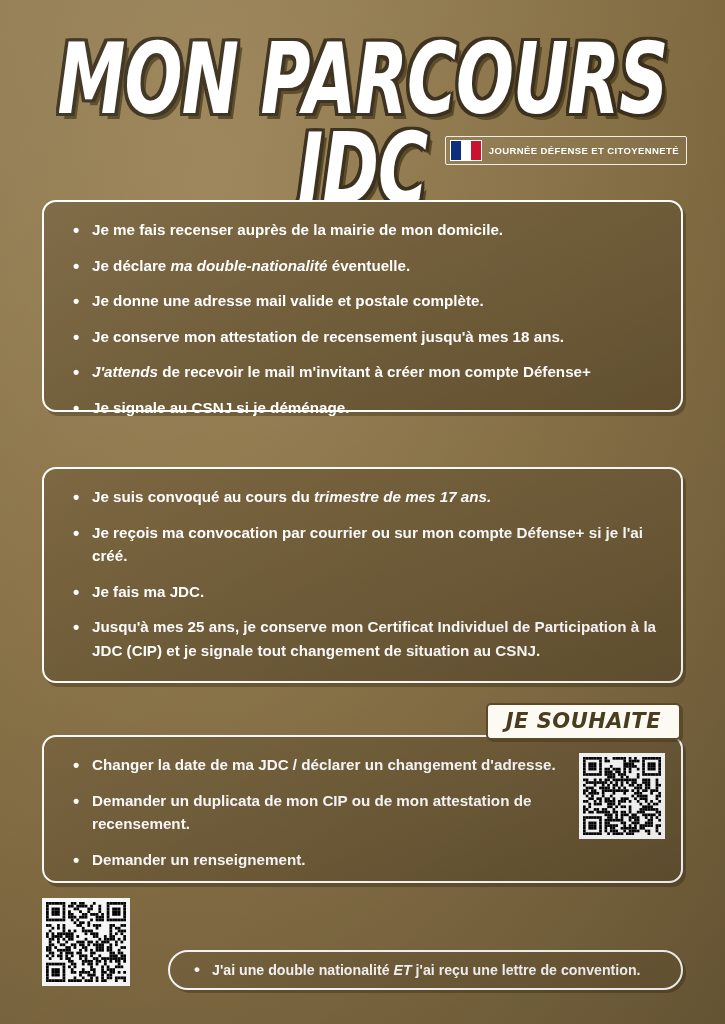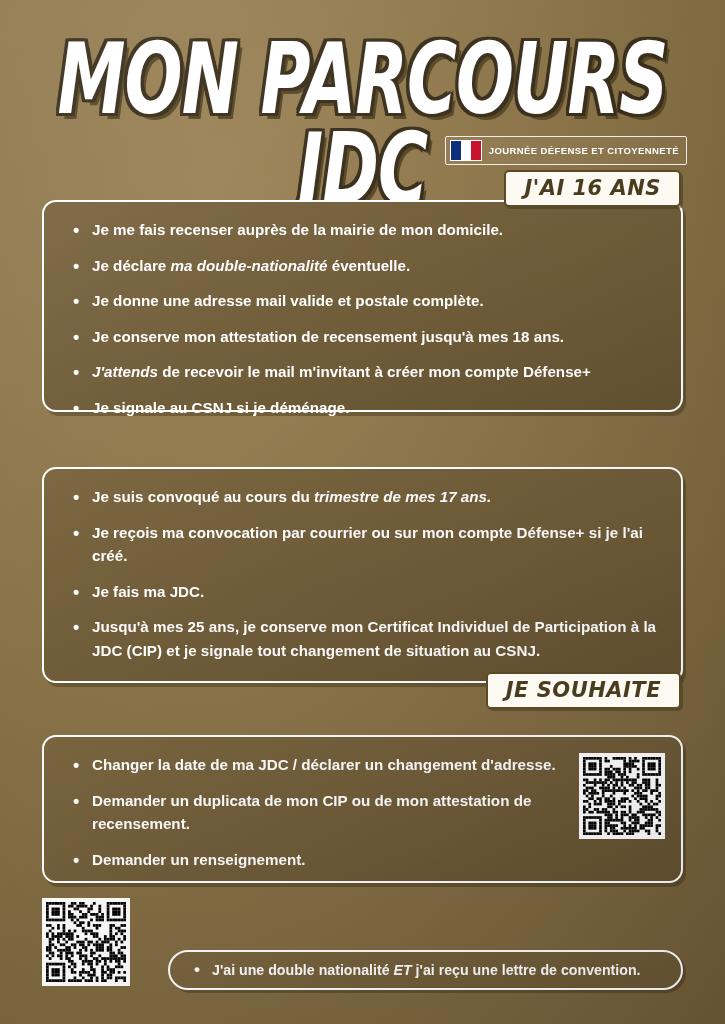--- a/index.html
+++ b/index.html
@@ -220,23 +220,20 @@
 
   <div class="logo-strip">
     <span class="flag">
       <span class="b"></span>
         <span class="w"></span>
         <span class="r"></span>
     </span>
     <span class="logo-text">JOURNÉE DÉFENSE ET CITOYENNETÉ</span>
   </div>
 
-  <div class="section-tab" style="top:170px;">
-    <span class="tab-label">J'AI 16 ANS</span>
-  </div>
 
   <div class="box" style="top:200px; height:212px;">
     <ul class="items">
       <li><span><span>Je me fais recenser auprès de la mairie de mon domicile.</span></span></li>
       <li><span><span>Je déclare </span><span class="em">ma double-nationalité</span><span> éventuelle.</span></span></li>
       <li><span><span>Je donne une adresse mail valide et postale complète.</span></span></li>
       <li><span><span>Je conserve mon attestation de recensement jusqu'à mes 18 ans.</span></span></li>
       <li><span><span class="em">J'attends</span><span> de recevoir le mail m'invitant à créer mon compte </span><span class="strong">Défense+</span></span></li>
       <li><span><span>Je signale au CSNJ si je déménage.</span></span></li>
     </ul>
@@ -245,21 +242,21 @@
 
   <div class="box" style="top:467px; height:216px;">
     <ul class="items">
       <li><span><span>Je suis convoqué au cours du </span><span class="em">trimestre de mes 17 ans.</span></span></li>
       <li><span><span>Je reçois ma convocation par courrier ou sur mon compte </span><span class="strong">Défense+</span><span> si je l'ai créé.</span></span></li>
       <li><span><span>Je fais ma JDC.</span></span></li>
       <li><span><span>Jusqu'à mes 25 ans, je conserve mon Certificat Individuel de Participation à la JDC (CIP) et je signale tout changement de situation au CSNJ.</span></span></li>
     </ul>
   </div>
 
-  <div class="section-tab" style="top:672px;margin-left:40px;">
+  <div class="section-tab" style="top:703px;margin-left:40px;">
     <span class="tab-label">JE SOUHAITE</span>
   </div>
 
   <div class="box" style="top:735px; height:148px; padding-right:120px;">
     <ul class="items">
       <li><span><span>Changer la date de ma JDC / déclarer un changement d'adresse.</span></span></li>
       <li><span><span>Demander un duplicata de mon CIP ou de mon attestation de recensement.</span></span></li>
       <li><span><span>Demander un renseignement.</span></span></li>
     </ul>
     <div class="qr" id="qr-souhaite">

